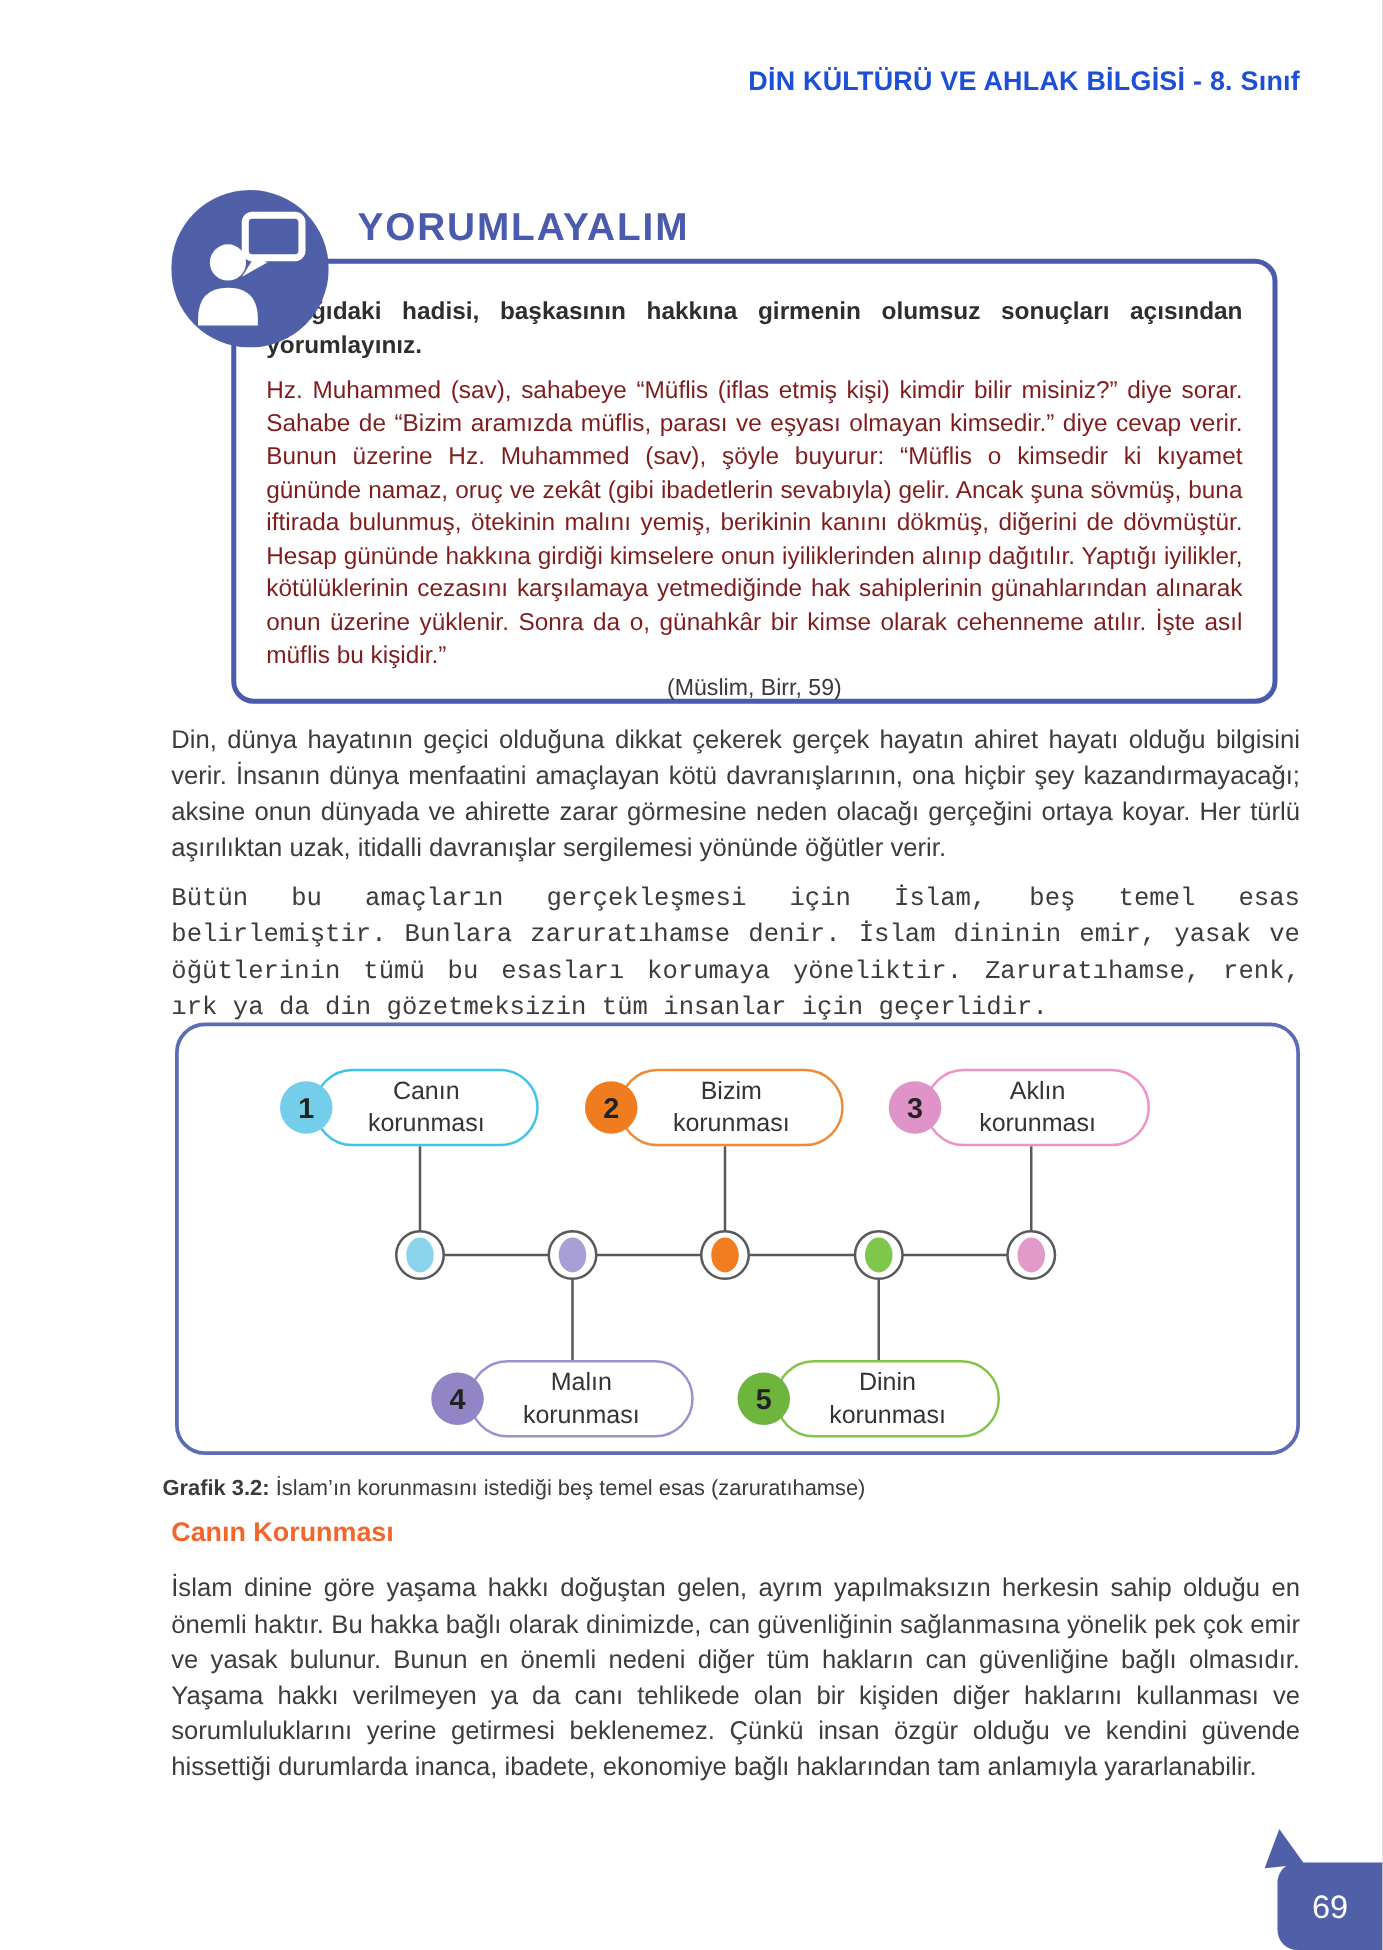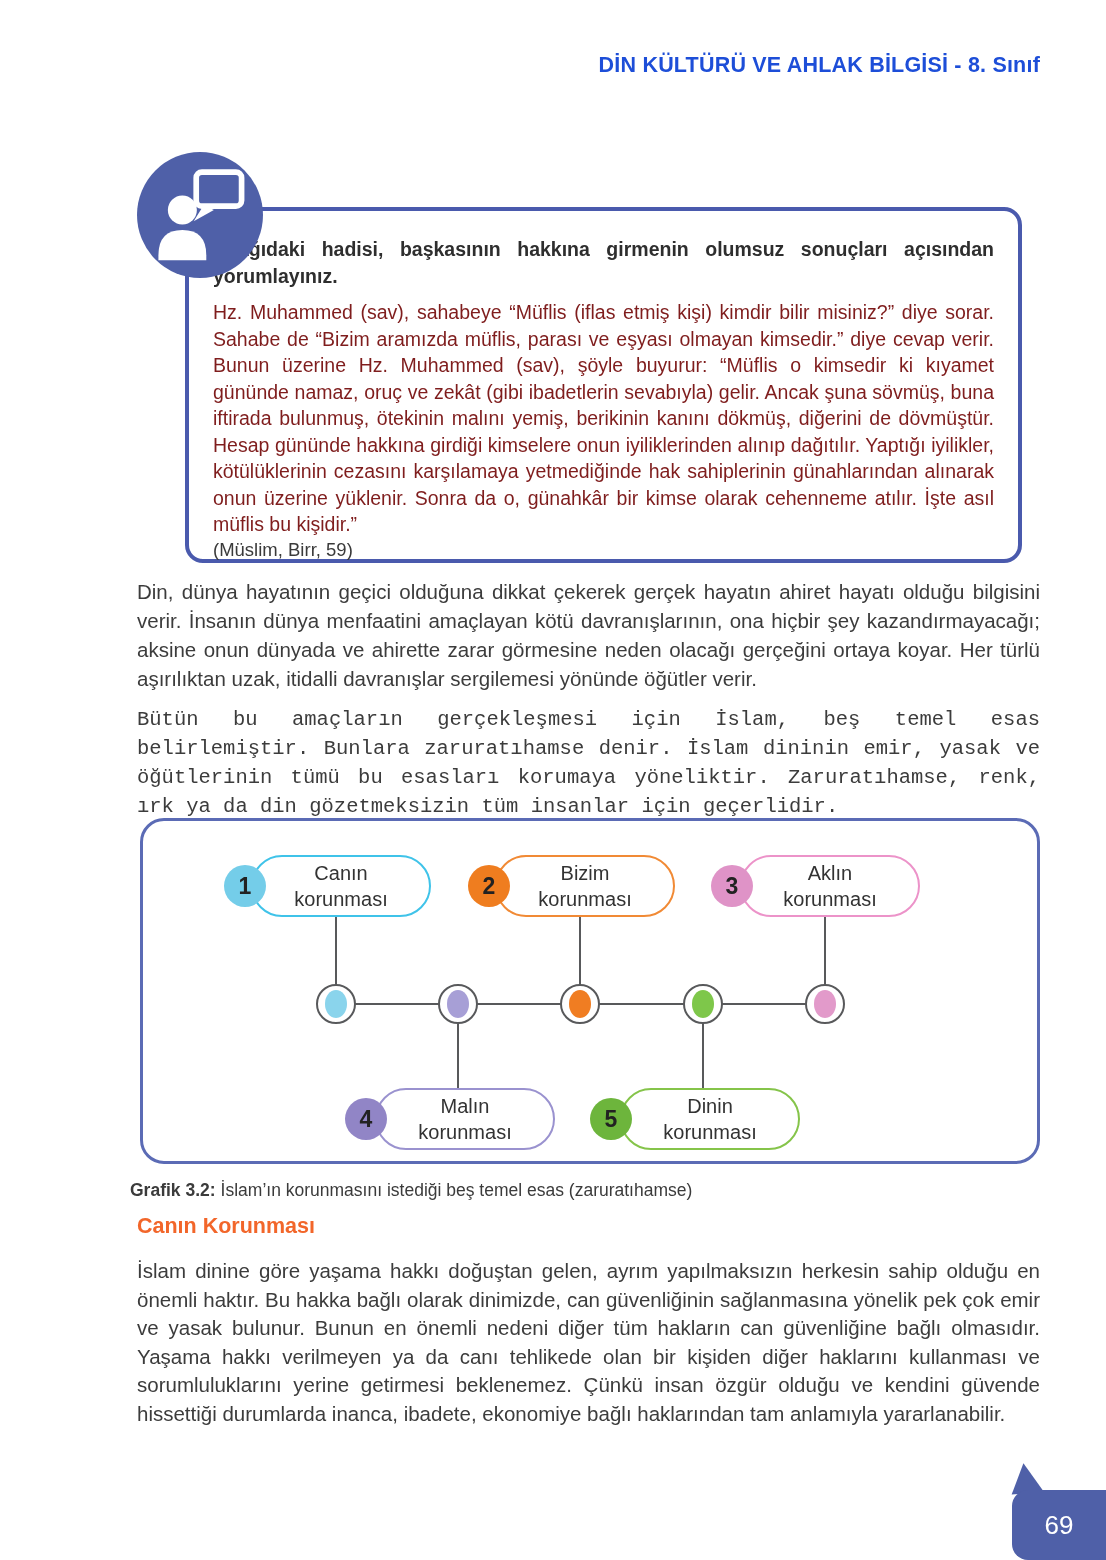--- a/index.html
+++ b/index.html
@@ -28,21 +28,21 @@
     padding:25px 24px 12px 24px; background:#fff;
   }
   .activity-prompt {
     font-size:19.5px; font-weight:bold; color:#2e2e2e;
     line-height:27px; text-align:justify;
   }
   .activity-hadith {
     margin-top:9px; font-size:19.5px; color:#7f1d1d;
     line-height:26.5px; text-align:justify;
   }
-  .activity-source { text-align:left; font-size:18.5px; color:#3a3a3a; margin-top:1px; }
+  .activity-source { text-align:center; font-size:18.5px; color:#3a3a3a; margin-top:1px; }
   
   .para { position:absolute; left:137px; width:903px;
     font-size:20.5px; line-height:29px; text-align:justify; color:#3c3c3c; }
   .para-1 { top:577px; }
   .para-2 { top:705px;font-family:Liberation Mono, monospace; }
   .para-3 { top:1257px; line-height:28.5px; }
   
   .diagram {
     position:absolute; left:140px; top:818px; width:900px; height:346px;
     border:3px solid #5b6bb5; border-radius:24px; background:#fff;
@@ -79,38 +79,39 @@
   }
   .dot { width:22px; height:28px; border-radius:50%; }
   .notch-a { left:173px; } .notch-b { left:295px; } .notch-c { left:417px; }
   .notch-d { left:540px; } .notch-e { left:662px; }
   
   .figure-caption { position:absolute; left:130px; top:1180px; font-size:17.5px; color:#3b3b3b; }
   .figure-caption .cap-label { font-weight:bold; margin-right:5px; }
   .section-heading { position:absolute; left:137px; top:1214px; font-size:21.5px; font-weight:bold; }
   
   .page-badge {
-    position:absolute; right:0; top:1490px; width:94px; height:70px;
+    position:absolute; right:0; top:1490px; width:84px; height:70px;
     background:#4f60a8; border-radius:16px 0 0 16px; z-index:2;
     display:flex; align-items:center; justify-content:center;
   }
   .badge-num { color:#fff; font-size:26px; }
   .badge-tail {
     position:absolute; right:64px; top:1463px; width:0; height:0;
     border-left:15px solid transparent; border-right:17px solid transparent;
     border-bottom:30px solid #4f60a8; transform:rotate(-6deg); z-index:1;
   }
 </style>
 </head>
 <body>
 
 <div class="page">
 
   <div class="page-header" style="color: #1d4ed8;">DİN KÜLTÜRÜ VE AHLAK BİLGİSİ - 8. Sınıf</div>
 
+  <div class="activity-title" style="color: rgb(74, 90, 173);">YORUMLAYALIM</div>
 
   <div class="activity-icon">
     <svg viewBox="0 0 100 100" width="126" height="126">
       <circle cx="50" cy="50" r="50" fill="#4f60a8"></circle>
       <circle cx="36" cy="46" r="11.5" fill="#ffffff"></circle>
       <path d="M17 82 q0 -20 19 -20 q19 0 19 20 v4 h-38 z" fill="#ffffff"></path>
       <rect x="47" y="16" width="36" height="27" rx="4.5" fill="none" stroke="#ffffff" stroke-width="4.5"></rect>
       <path d="M53 42 l-8 13 l16 -9 z" fill="#ffffff"></path>
     </svg>
   </div>

